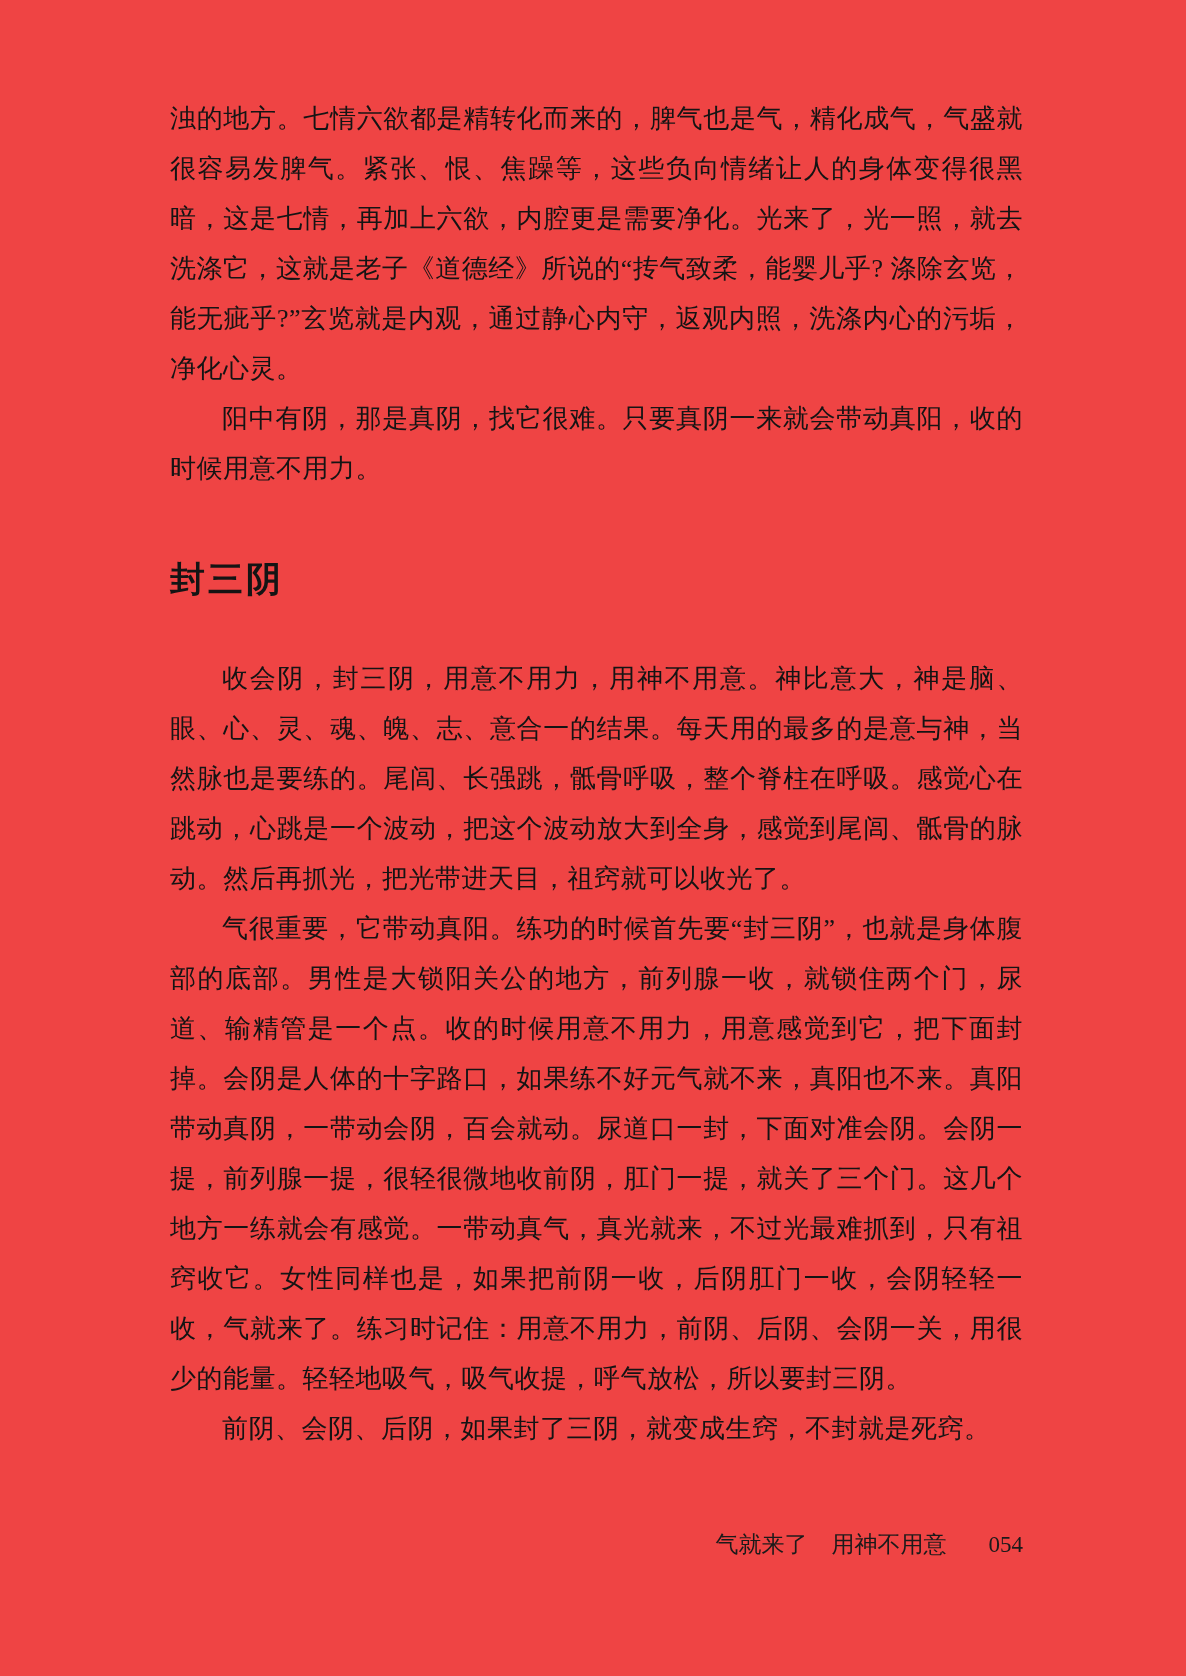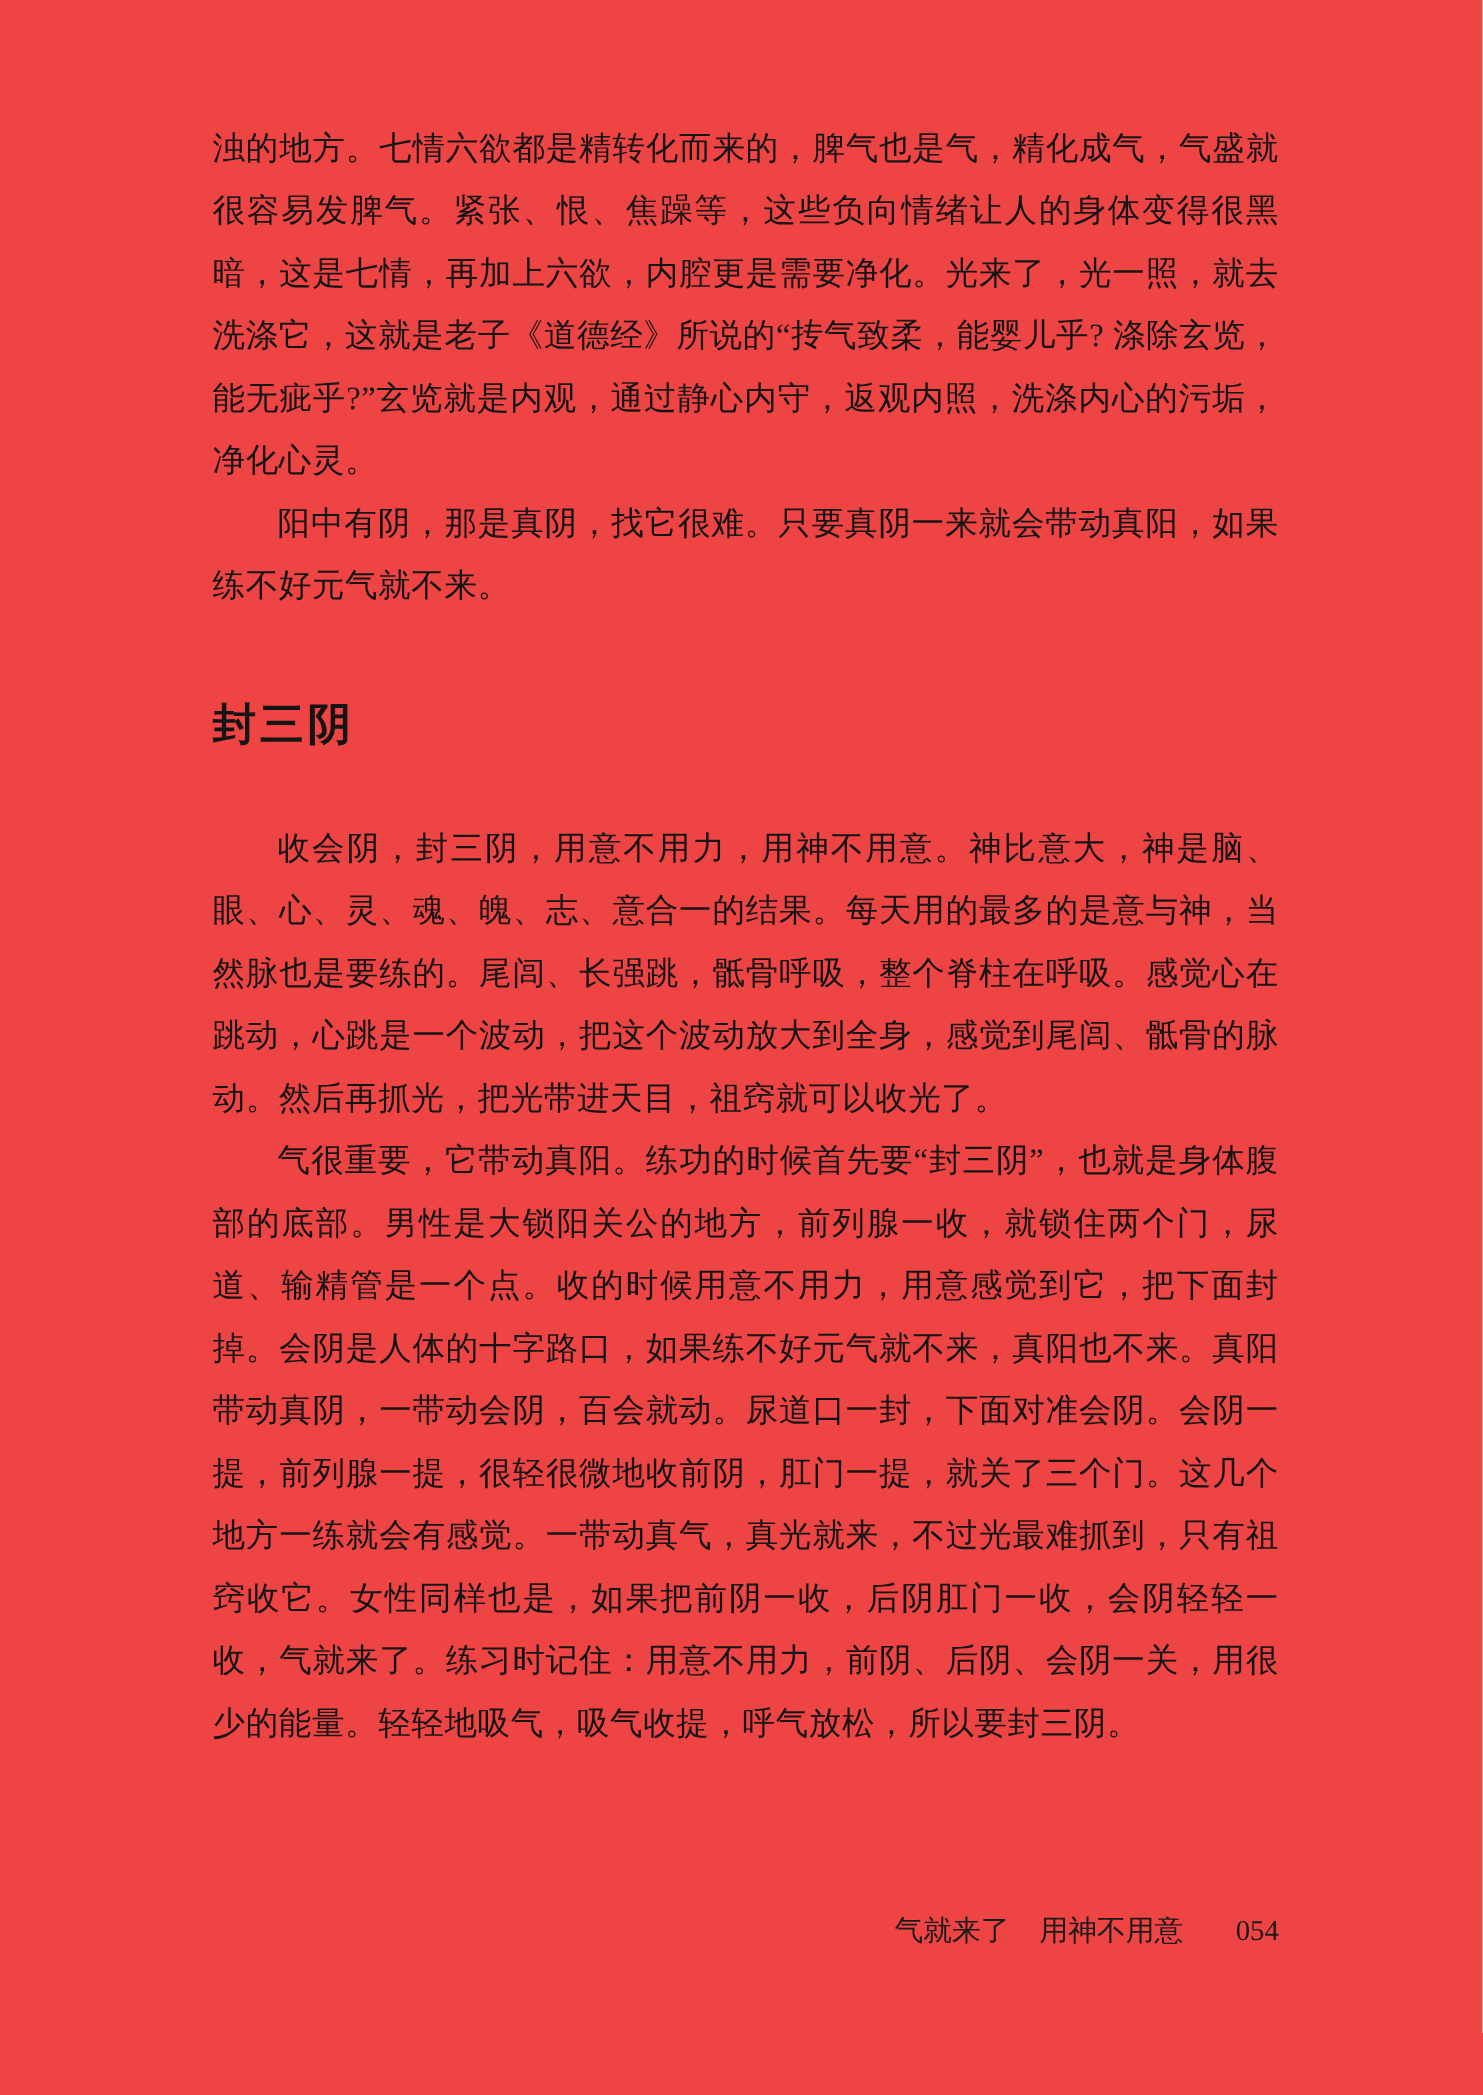--- a/index.html
+++ b/index.html
@@ -62,22 +62,23 @@
   .footer .page-num {
     font-family: "Liberation Serif", "DejaVu Serif", serif;
   }
 </style>
 </head>
 <body>
 
 <div class="page">
   <div class="content">
     <p class="para">浊的地方。七情六欲都是精转化而来的，脾气也是气，精化成气，气盛就很容易发脾气。紧张、恨、焦躁等，这些负向情绪让人的身体变得很黑暗，这是七情，再加上六欲，内腔更是需要净化。光来了，光一照，就去洗涤它，这就是老子《道德经》所说的“抟气致柔，能婴儿乎? 涤除玄览，能无疵乎?”玄览就是内观，通过静心内守，返观内照，洗涤内心的污垢，净化心灵。</p>
-    <p class="para indent">阳中有阴，那是真阴，找它很难。只要真阴一来就会带动真阳，如果练不好元气就不来。</p>
+    <p class="para indent">阳中有阴，那是真阴，找它很难。只要真阴一来就会带动真阳，收的时候用意不用力。</p>
     <h2 class="heading">封三阴</h2>
     <p class="para indent">收会阴，封三阴，用意不用力，用神不用意。神比意大，神是脑、眼、心、灵、魂、魄、志、意合一的结果。每天用的最多的是意与神，当然脉也是要练的。尾闾、长强跳，骶骨呼吸，整个脊柱在呼吸。感觉心在跳动，心跳是一个波动，把这个波动放大到全身，感觉到尾闾、骶骨的脉动。然后再抓光，把光带进天目，祖窍就可以收光了。</p>
     <p class="para indent">气很重要，它带动真阳。练功的时候首先要“封三阴”，也就是身体腹部的底部。男性是大锁阳关公的地方，前列腺一收，就锁住两个门，尿道、输精管是一个点。收的时候用意不用力，用意感觉到它，把下面封掉。会阴是人体的十字路口，如果练不好元气就不来，真阳也不来。真阳带动真阴，一带动会阴，百会就动。尿道口一封，下面对准会阴。会阴一提，前列腺一提，很轻很微地收前阴，肛门一提，就关了三个门。这几个地方一练就会有感觉。一带动真气，真光就来，不过光最难抓到，只有祖窍收它。女性同样也是，如果把前阴一收，后阴肛门一收，会阴轻轻一收，气就来了。练习时记住：用意不用力，前阴、后阴、会阴一关，用很少的能量。轻轻地吸气，吸气收提，呼气放松，所以要封三阴。</p>
+    <p class="para indent">前阴、会阴、后阴，如果封了三阴，就变成生窍，不封就是死窍。</p>
   </div>
 
   <div class="footer">
     <span>气就来了</span><span class="sep-small"></span><span>用神不用意</span><span class="sep-large"></span><span class="page-num">054</span>
   </div>
 </div>
 
 </body></html>

